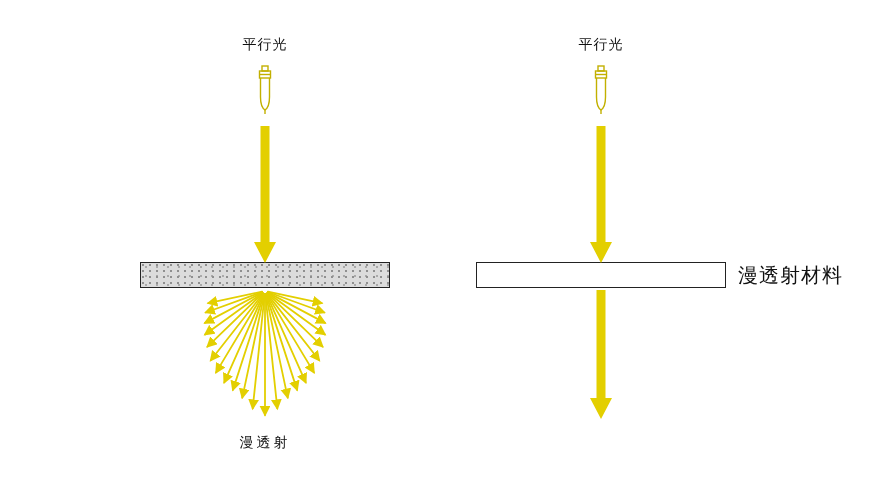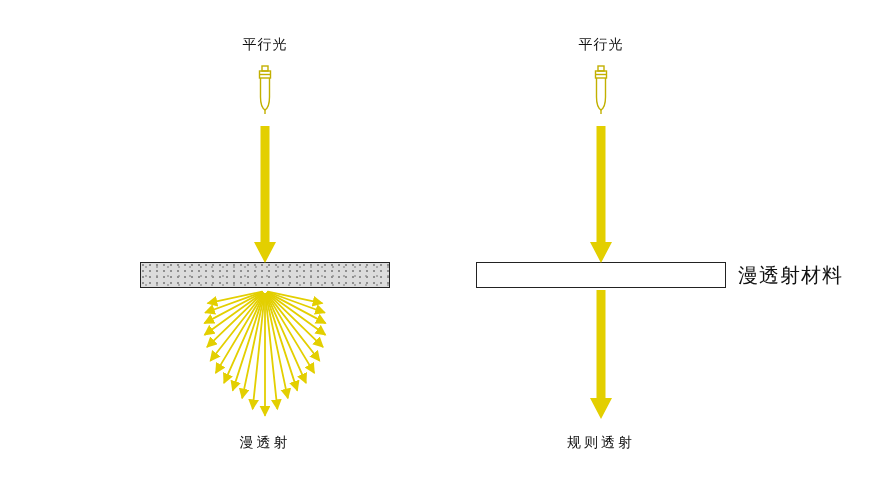--- a/index.html
+++ b/index.html
@@ -104,15 +104,14 @@
         <line x1="267.9" y1="291.6" x2="321.7" y2="303.1" class="ray" marker-end="url(#rayhead)"></line>
       </g>
   </svg>
 
   <div class="label top-label" style="left:265px">平行光</div>
   <div class="label top-label" style="left:601px">平行光</div>
 
   <div class="label side-label right-side">漫透射材料</div>
 
   <div class="label caption" style="left:265px">漫透射</div>
-  <div class="label caption" style="left:601px">规则透射</div>
 
 </div>
 
 </body></html>

